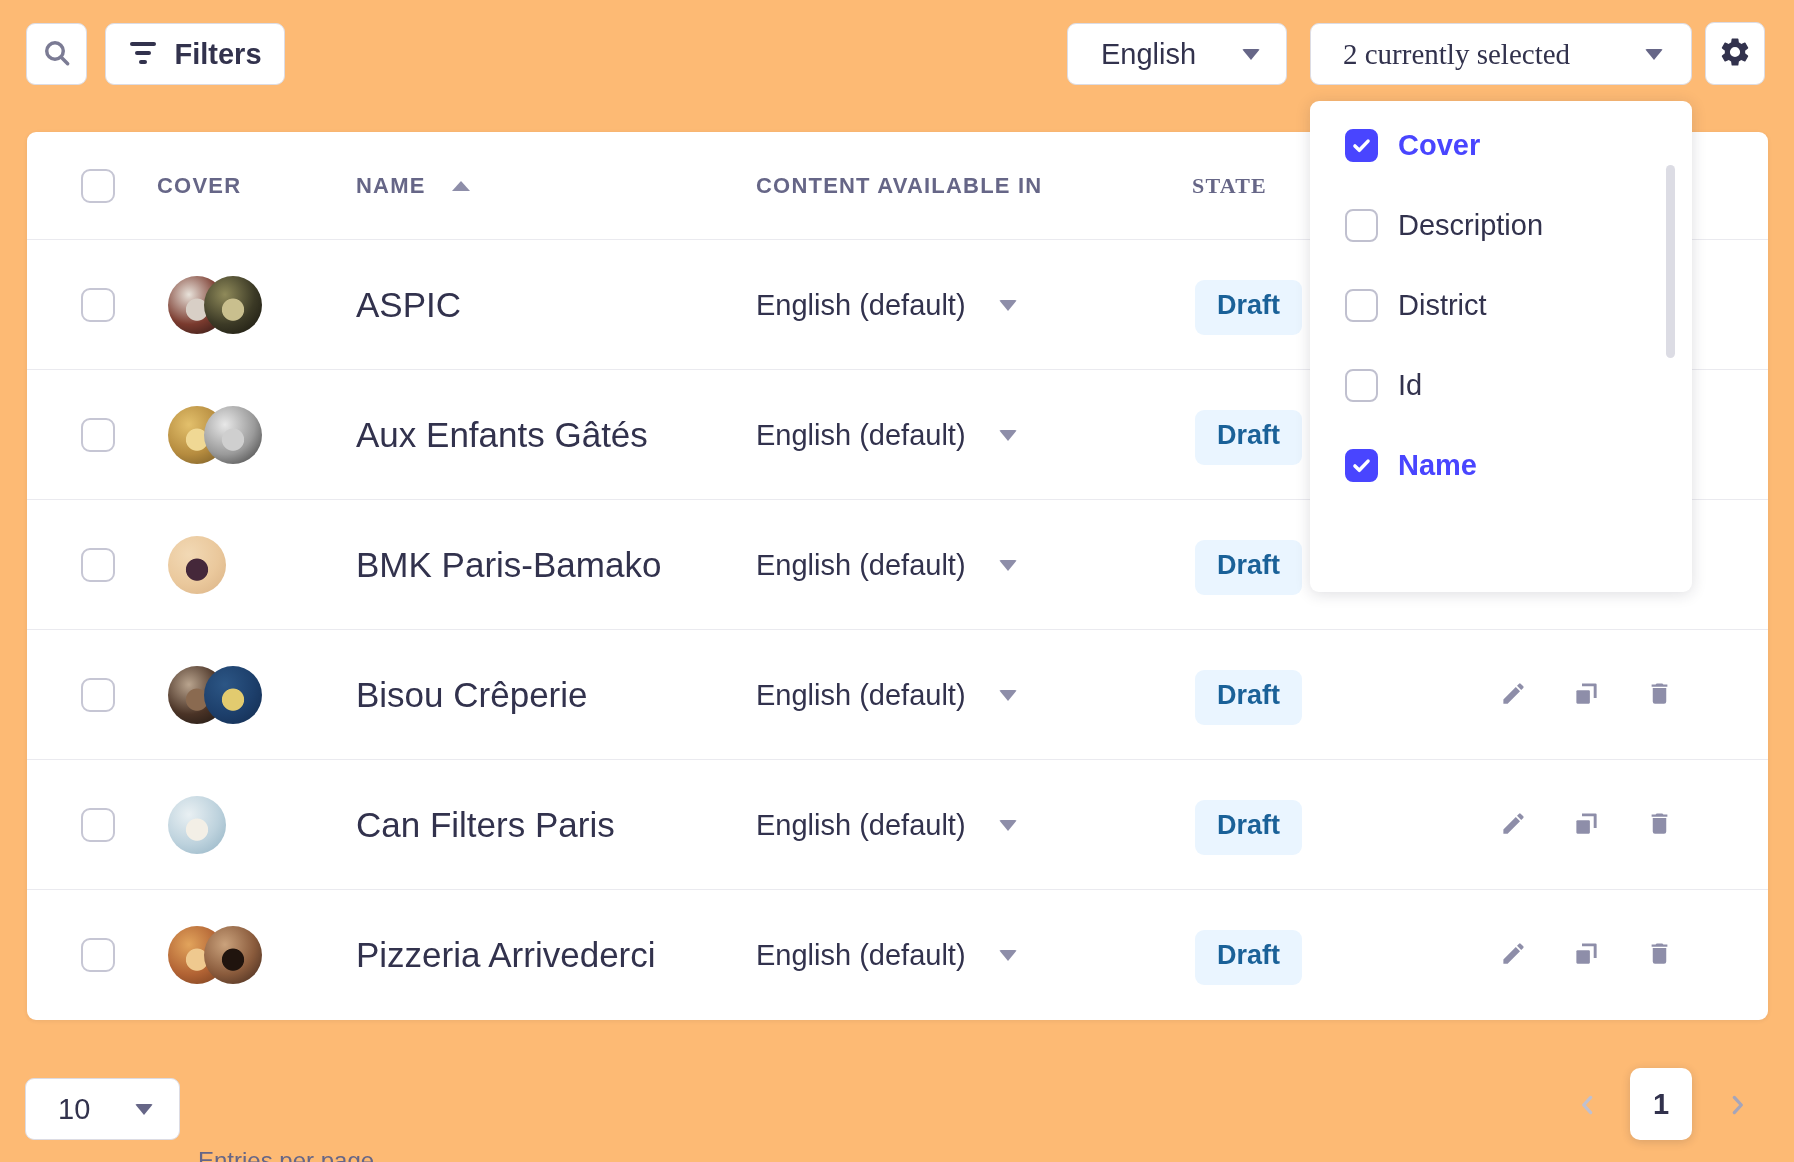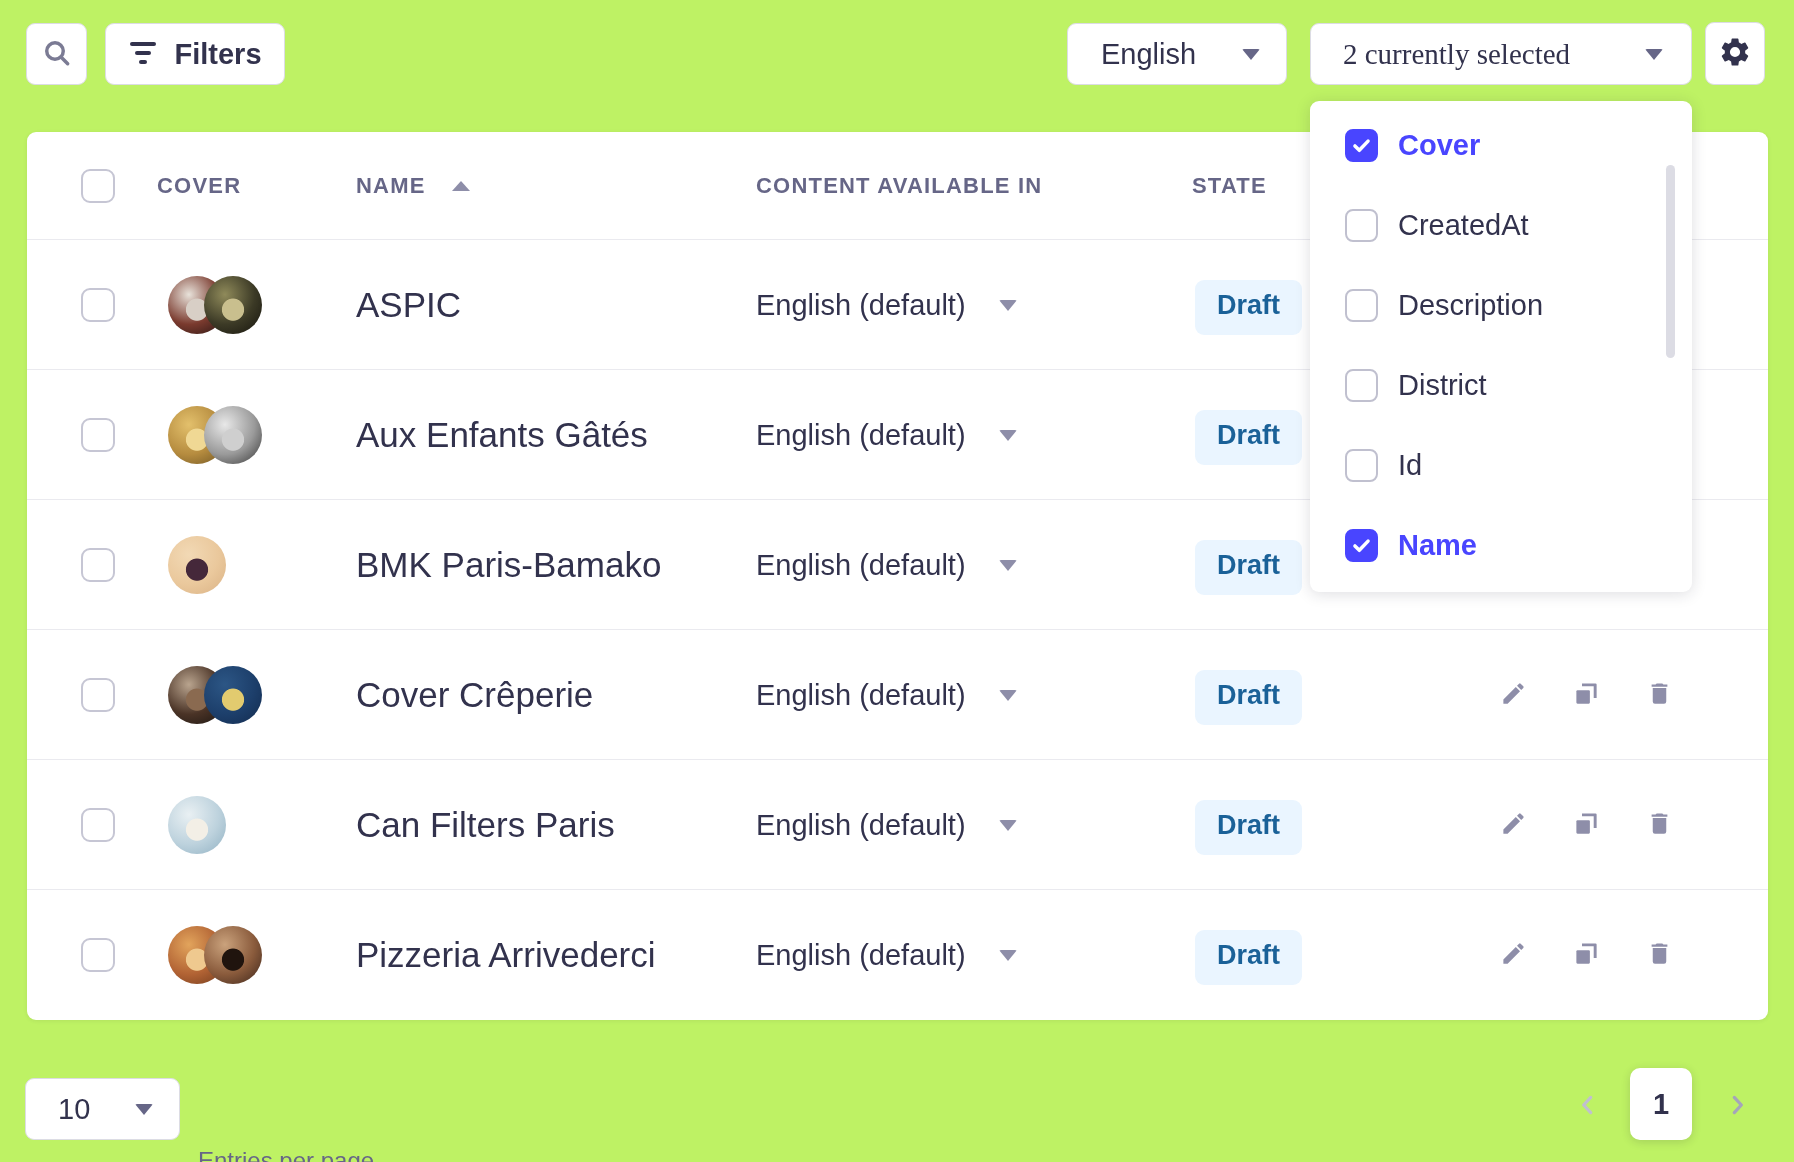--- a/index.html
+++ b/index.html
@@ -1,18 +1,18 @@
 <!DOCTYPE html>
 <html><head>
 <meta charset="utf-8">
 <style>
   * { margin:0; padding:0; box-sizing:border-box; }
   html,body { width:1794px; height:1162px; }
   body { font-family:"Liberation Sans", sans-serif; background:#f6f6f9; color:#32324d; }
-  #app { position:relative; width:1794px; height:1162px; background:#bef264; overflow:hidden; }
+  #app { position:relative; width:1794px; height:1162px; background:#fdba74; overflow:hidden; }
 
   
   .tbtn { position:absolute; top:23px; height:62px; background:#fff; border:1px solid #dcdce4;
           border-radius:9px; display:flex; align-items:center; justify-content:center; cursor:pointer;gap:22px; }
   #search-btn { left:26px; width:61px; }
   #filters-btn { left:105px; width:180px; gap:16px; }
   #filters-btn .lbl { font-size:29px; font-weight:700; color:#32324d; }
   #locale-sel { left:1067px; width:220px; justify-content:space-between; padding:0 26px 0 33px; }
   #columns-sel { left:1310px; width:382px; justify-content:space-between; padding:0 28px 0 32px;font-family:Liberation Serif, serif; }
   .sel-txt { font-size:29px; color:#32324d; }
@@ -20,21 +20,21 @@
            border-top:11px solid #666687; border-radius:2px; }
   #settings-btn { left:1705px; width:60px; height:63px; top:22px; }
 
   
   #card { position:absolute; left:27px; top:132px; width:1741px; height:888px; background:#fff;
           border-radius:9px; box-shadow:0 1px 4px rgba(33,33,52,.08); }
   #thead { position:relative; height:108px; border-bottom:1px solid #eaeaef; }
   .hcell { position:absolute; top:0; height:108px; display:flex; align-items:center;
            font-size:22px; font-weight:700; letter-spacing:1.2px; color:#666687; }
   #h-cover { left:130px; } #h-name { left:329px; gap:26px; }
-  #h-content { left:729px; } #h-state { left:1165px; }
+  #h-content { left:729px; } #h-state { left:1165px;font-family:Liberation Serif, serif; }
   .sort-asc { width:0; height:0; border-left:9px solid transparent; border-right:9px solid transparent;
               border-bottom:10px solid #8e8ea9; }
   .cbx { position:absolute; width:34px; height:34px; background:#fff; border:2px solid #c6c6d4;
          border-radius:9px; cursor:pointer; }
   #thead .cbx { left:54px; top:37px; }
 
   .trow { position:relative; height:130px; border-bottom:1px solid #eaeaef; cursor:pointer; }
   .trow:last-child { border-bottom:none; }
   .trow .cbx { left:54px; top:48px; }
   .avatars { position:absolute; left:141px; top:36px; height:58px; }
@@ -245,21 +245,21 @@
       </button>
     </span>
   </div>
 
   <div class="trow">
     <span class="cbx"></span>
     <span class="avatars">
             <span class="av" style="left: 0px; background: radial-gradient(circle at 50% 58%, rgb(138, 106, 80) 0px, rgb(138, 106, 80) 24%, rgba(0, 0, 0, 0) 26%), radial-gradient(circle at 36% 32%, rgb(185, 164, 142) 0%, rgb(74, 51, 38) 55%, rgb(23, 19, 16) 100%);"></span>
             <span class="av" style="left: 36px; background: radial-gradient(circle at 50% 58%, rgb(226, 203, 111) 0px, rgb(226, 203, 111) 24%, rgba(0, 0, 0, 0) 26%), radial-gradient(circle at 36% 32%, rgb(44, 86, 133) 0%, rgb(29, 63, 107) 55%, rgb(18, 42, 77) 100%);"></span>
           </span>
-    <span class="rname">Cover Crêperie</span>
+    <span class="rname">Bisou Crêperie</span>
     <span class="locale">
       <span class="ltxt">English (default)</span>
       <span class="caret"></span>
     </span>
     <span class="badge">Draft</span>
     <span class="actions">
       <button class="act">
         <span>
           <svg width="27" height="27" viewBox="0 0 24 24">
             <path d="M3 17.25V21h3.75L17.8 9.94l-3.75-3.75L3 17.25zM20.7 7.04a1 1 0 0 0 0-1.41l-2.34-2.34a1 1 0 0 0-1.41 0l-1.83 1.83 3.75 3.75 1.83-1.83z"></path>
@@ -365,26 +365,20 @@
     <div id="picker-items">
   <div class="ditem on">
     <span class="dcb">
       <svg width="21" height="21" viewBox="0 0 24 24" fill="none" stroke="#ffffff" stroke-width="4" stroke-linecap="round" stroke-linejoin="round">
         <polyline points="4.5,12.5 9.5,17.5 19.5,7"></polyline>
       </svg>
     </span>
     <span class="dlabel">Cover</span>
   </div>
 
-  <div class="ditem">
-    <span class="dcb">
-      
-    </span>
-    <span class="dlabel">CreatedAt</span>
-  </div>
 
   <div class="ditem">
     <span class="dcb">
       
     </span>
     <span class="dlabel">Description</span>
   </div>
 
   <div class="ditem">
     <span class="dcb">

